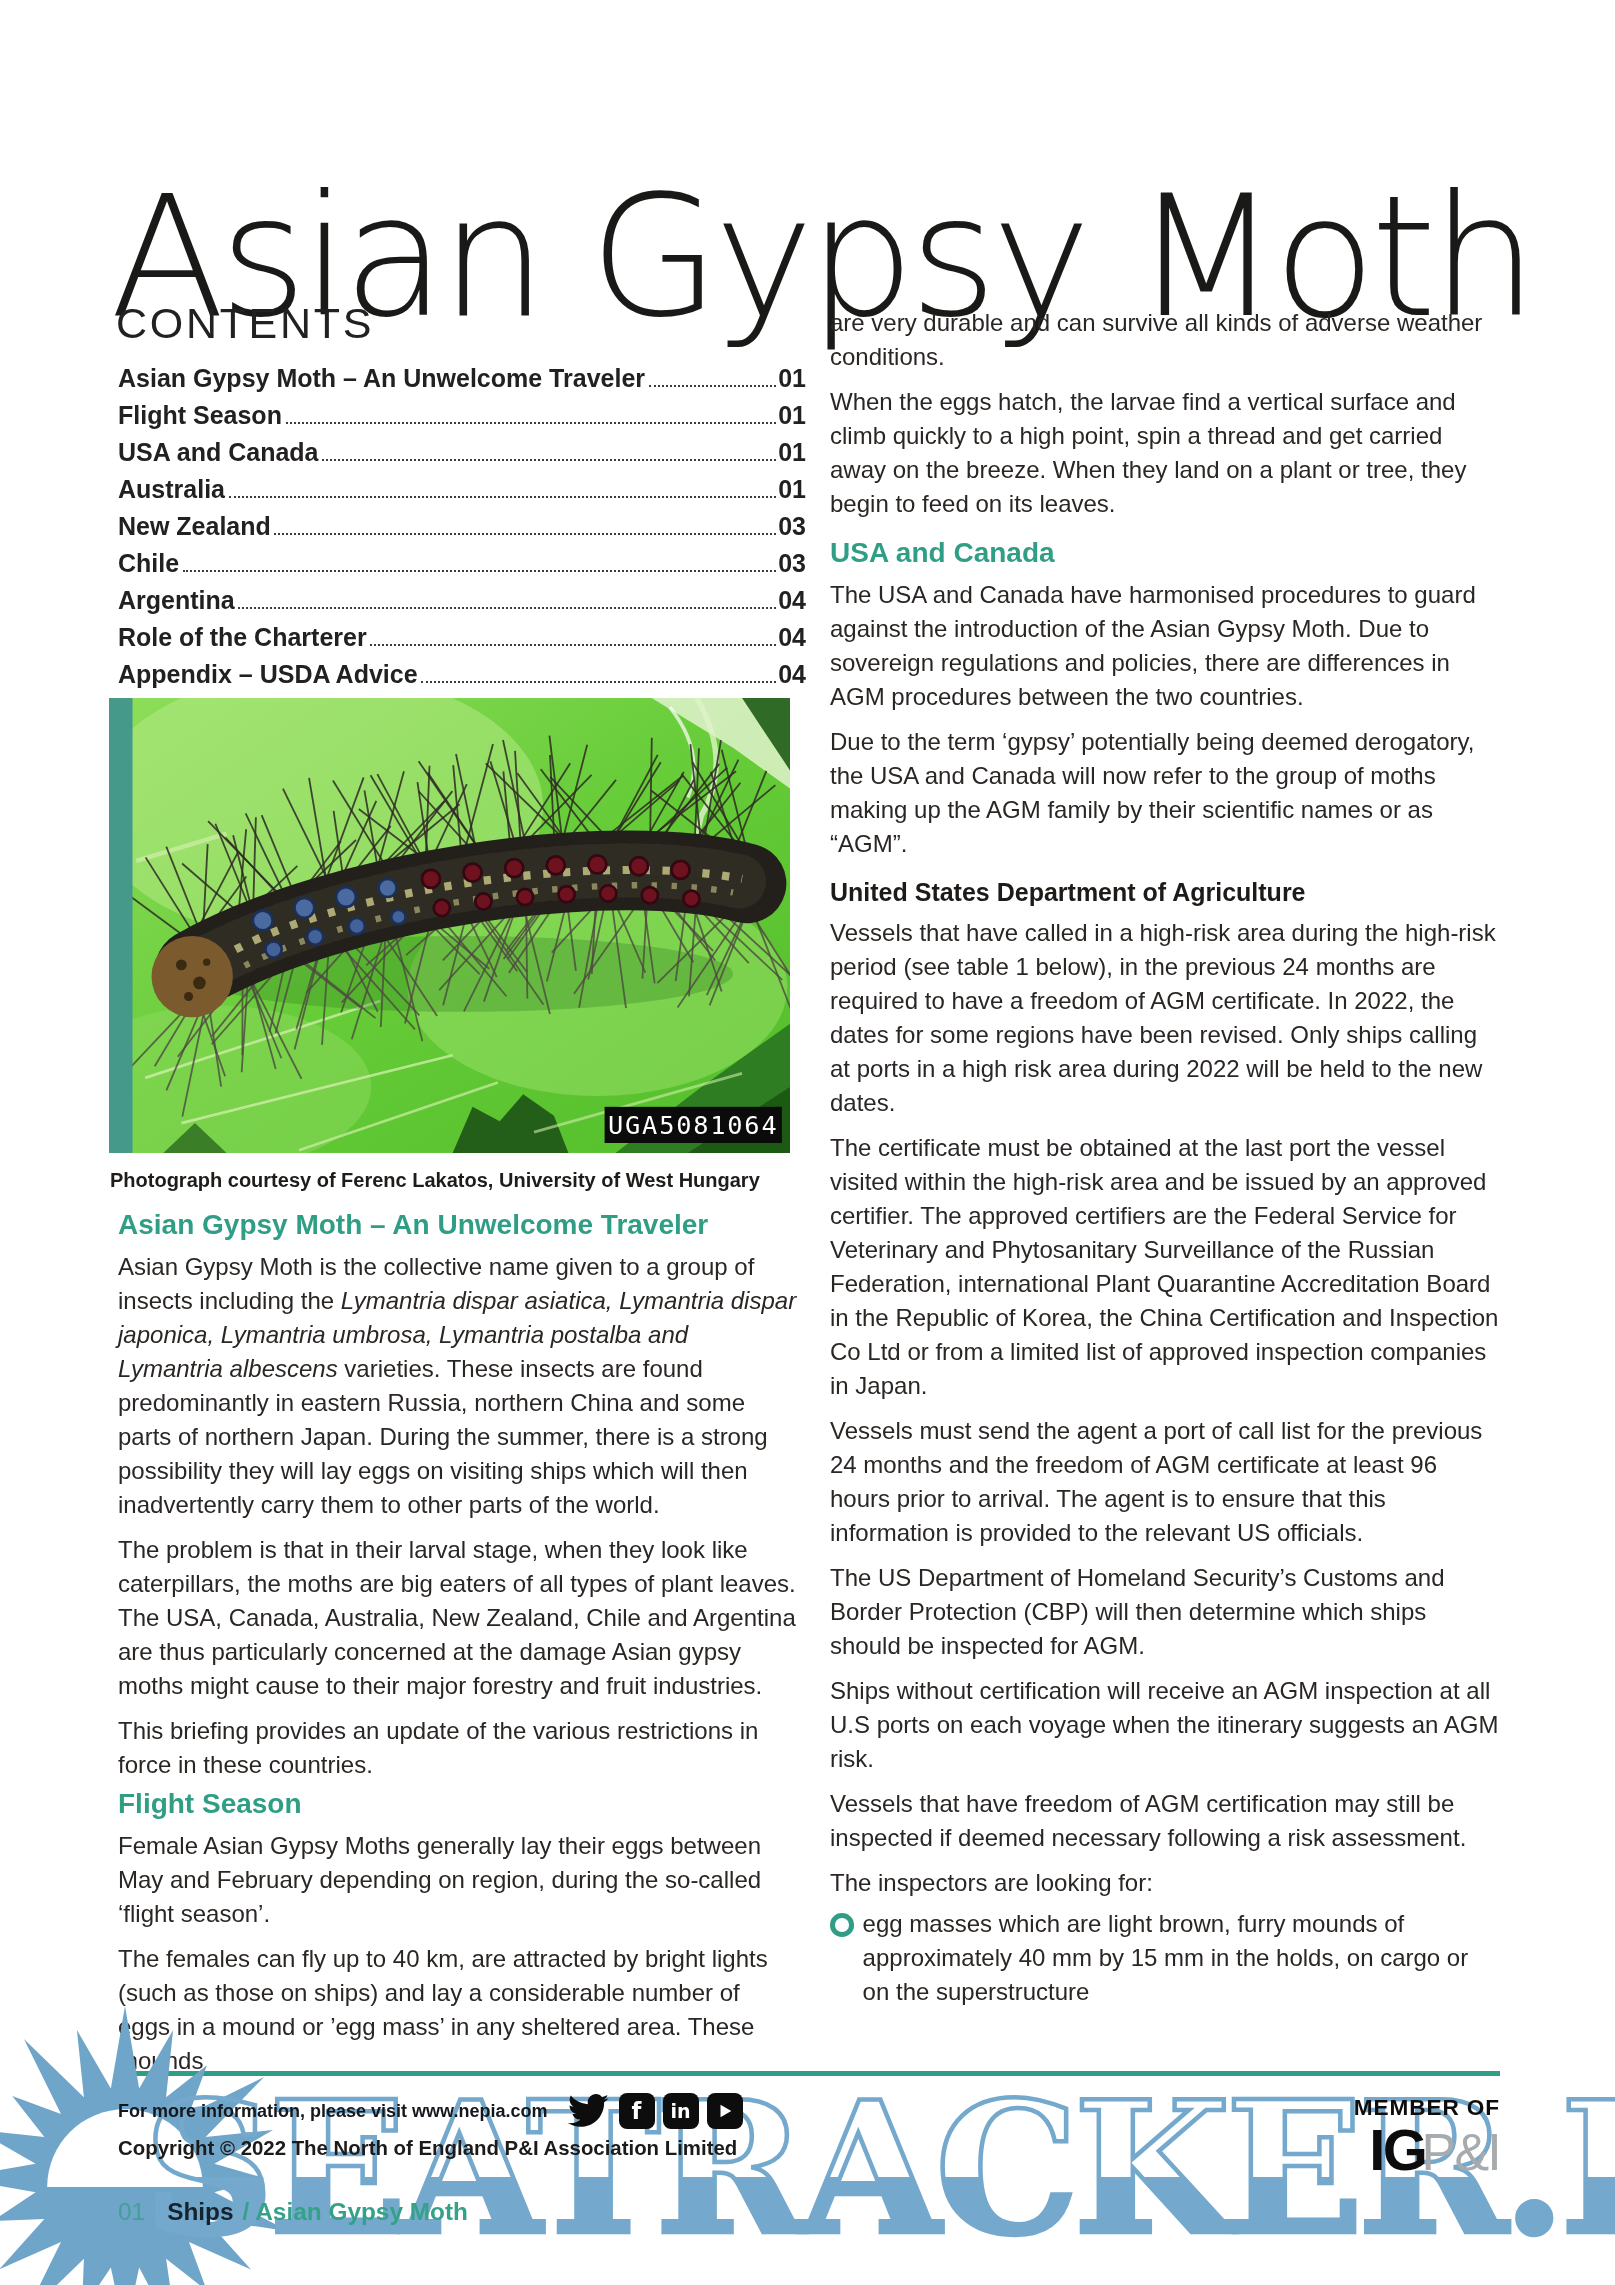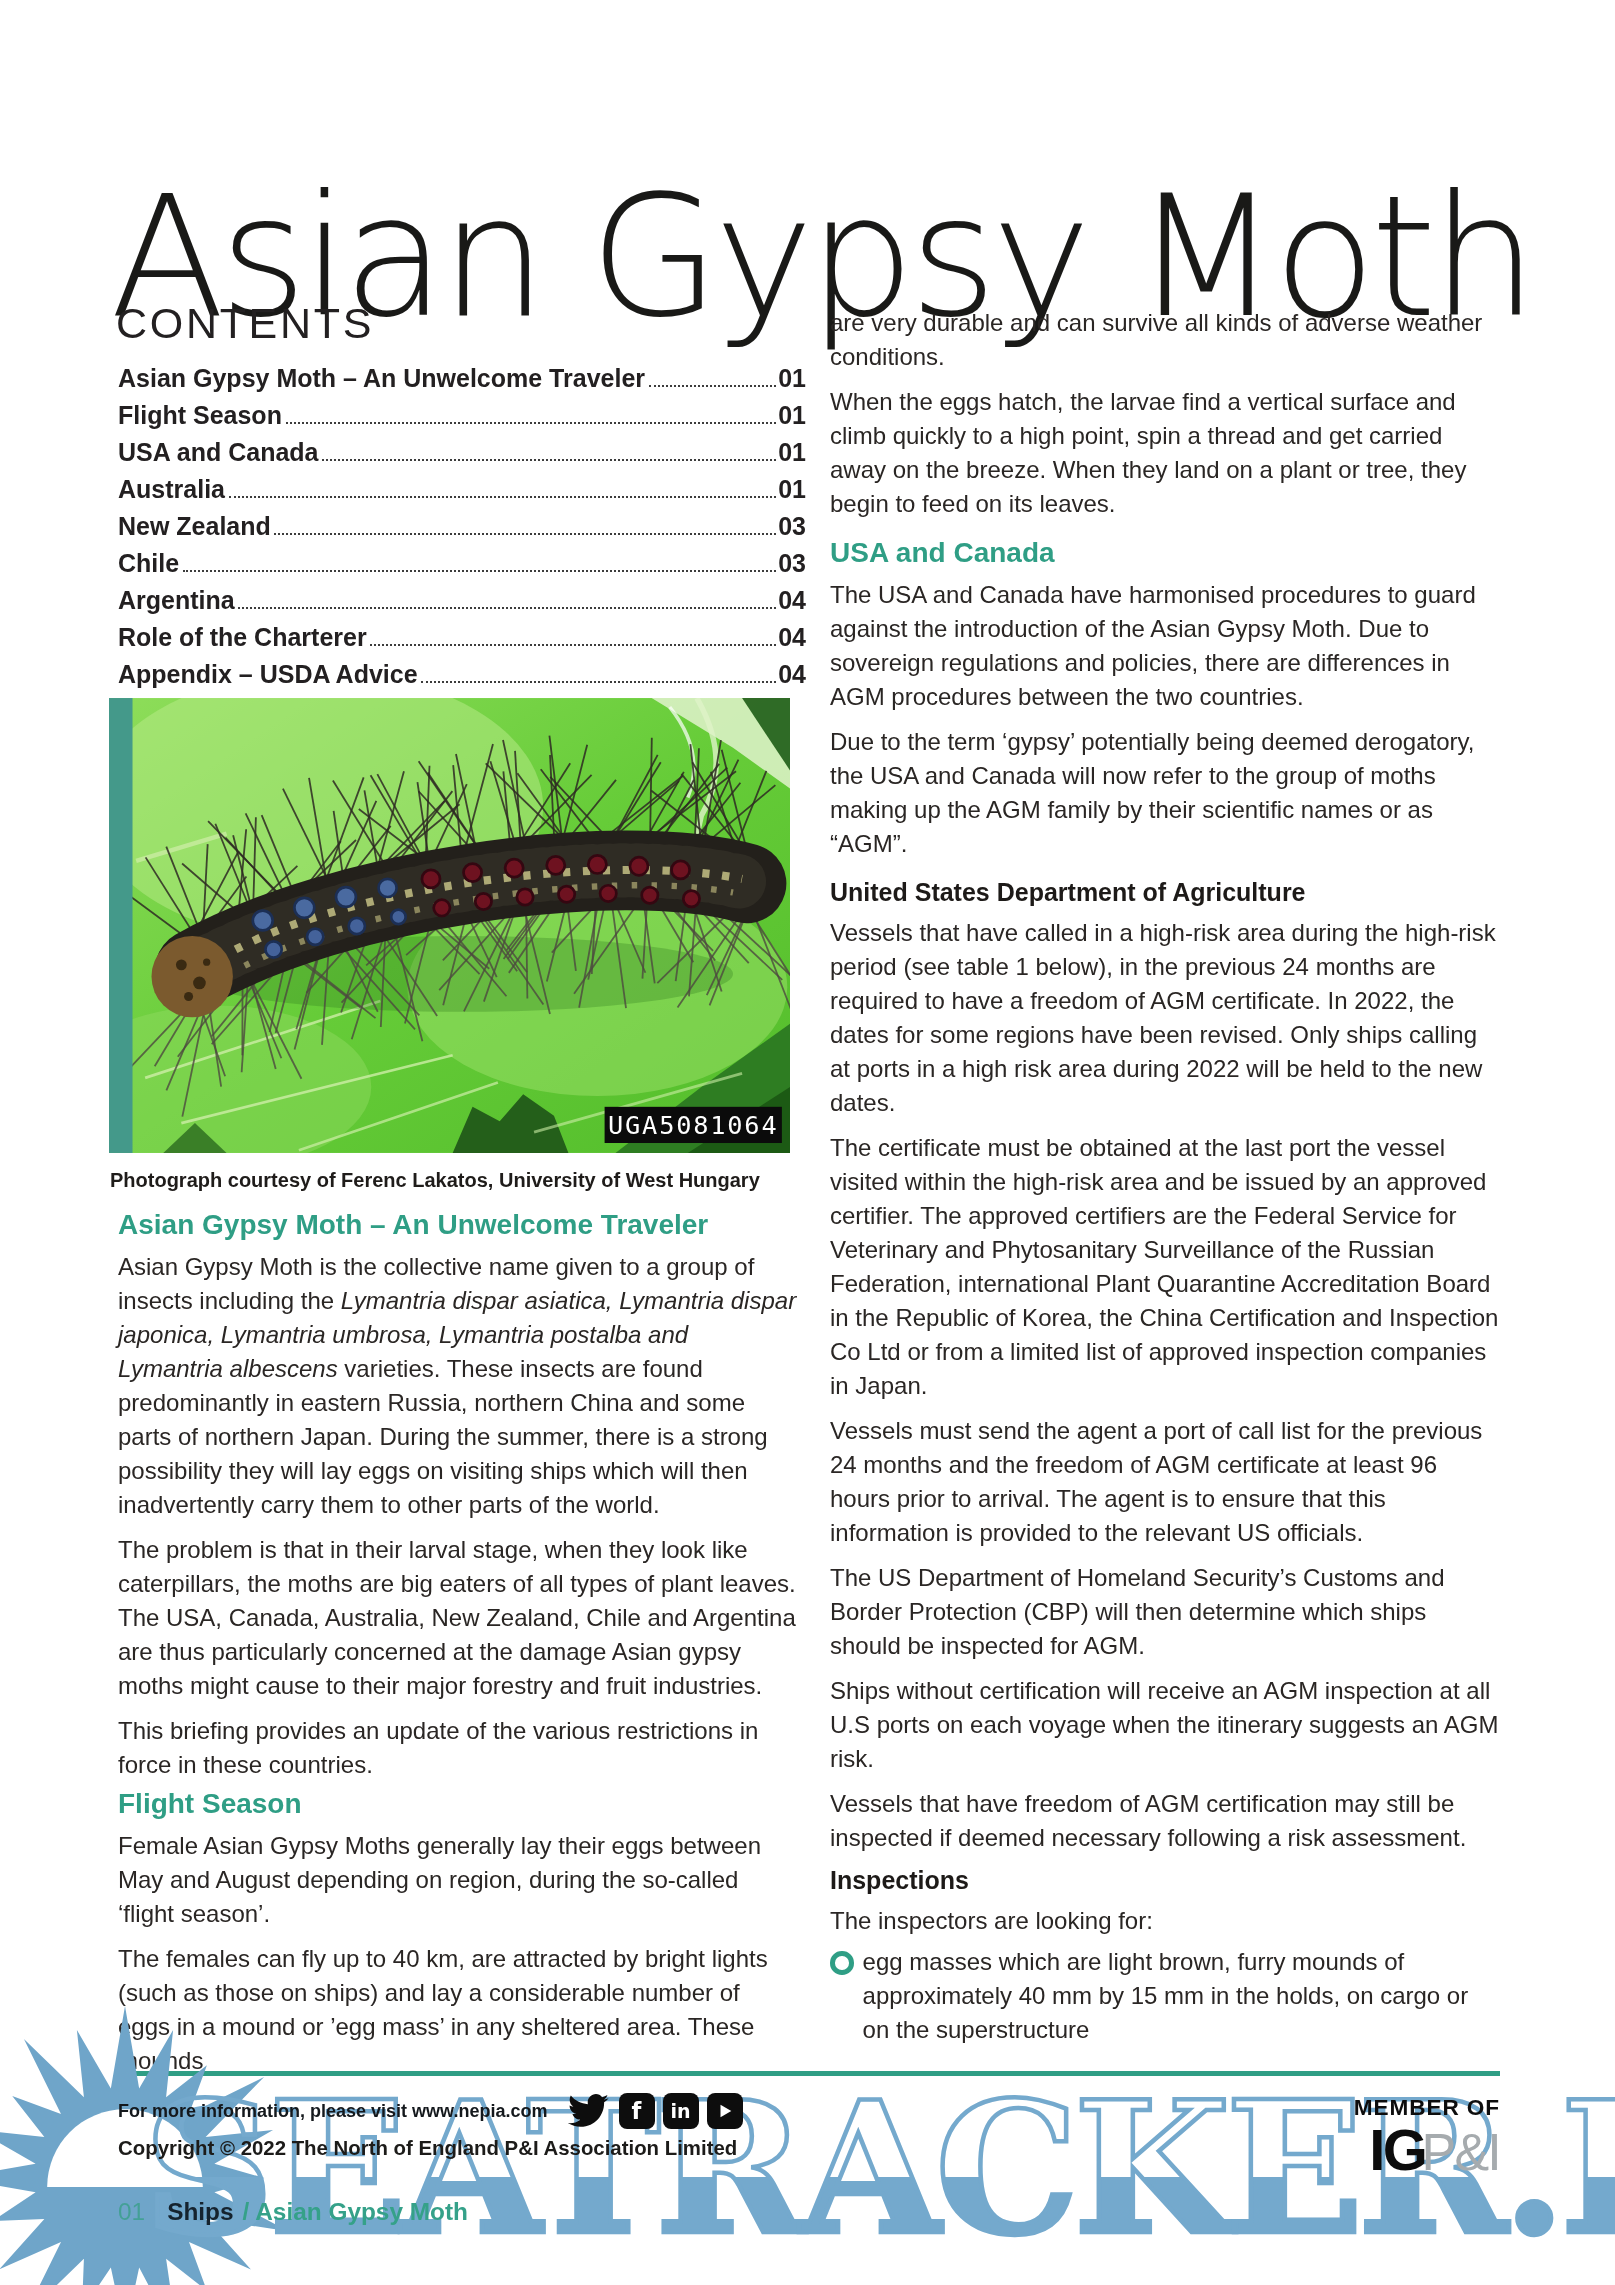--- a/index.html
+++ b/index.html
@@ -352,38 +352,37 @@
 
   <h2 class="teal-head sec1-head">Asian Gypsy Moth – An Unwelcome Traveler</h2>
   <div class="col sec1-body">
     <p><span>Asian Gypsy Moth is the collective name given to a group of insects including the </span><span class="italic">Lymantria dispar asiatica, Lymantria dispar japonica, Lymantria umbrosa, Lymantria postalba and Lymantria albescens</span><span> varieties. These insects are found predominantly in eastern Russia, northern China and some parts of northern Japan. During the summer, there is a strong possibility they will lay eggs on visiting ships which will then inadvertently carry them to other parts of the world.</span></p>
     <p>The problem is that in their larval stage, when they look like caterpillars, the moths are big eaters of all types of plant leaves. The USA, Canada, Australia, New Zealand, Chile and Argentina are thus particularly concerned at the damage Asian gypsy moths might cause to their major forestry and fruit industries.</p>
     <p>This briefing provides an update of the various restrictions in force in these countries.</p>
   </div>
 
   <h2 class="teal-head sec2-head">Flight Season</h2>
   <div class="col sec2-body">
-    <p>Female Asian Gypsy Moths generally lay their eggs between May and August depending on region, during the so-called ‘flight season’.</p>
+    <p>Female Asian Gypsy Moths generally lay their eggs between May and February depending on region, during the so-called ‘flight season’.</p>
     <p>The females can fly up to 40 km, are attracted by bright lights (such as those on ships) and lay a considerable number of eggs in a mound or ’egg mass’ in any sheltered area. These mounds</p>
   </div>
 
   <div class="col col-right">
     <p>are very durable and can survive all kinds of adverse weather conditions.</p>
     <p class="mb-lg">When the eggs hatch, the larvae find a vertical surface and climb quickly to a high point, spin a thread and get carried away on the breeze. When they land on a plant or tree, they begin to feed on its leaves.</p>
     <h2 class="teal-head">USA and Canada</h2>
     <p>The USA and Canada have harmonised procedures to guard against the introduction of the Asian Gypsy Moth. Due to sovereign regulations and policies, there are differences in AGM procedures between the two countries.</p>
     <p class="mb-lg">Due to the term ‘gypsy’ potentially being deemed derogatory, the USA and Canada will now refer to the group of moths making up the AGM family by their scientific names or as “AGM”.</p>
     <h3 class="sub-head">United States Department of Agriculture</h3>
     <p>Vessels that have called in a high-risk area during the high-risk period (see table 1 below), in the previous 24 months are required to have a freedom of AGM certificate. In 2022, the dates for some regions have been revised. Only ships calling at ports in a high risk area during 2022 will be held to the new dates.</p>
     <p>The certificate must be obtained at the last port the vessel visited within the high-risk area and be issued by an approved certifier. The approved certifiers are the Federal Service for Veterinary and Phytosanitary Surveillance of the Russian Federation, international Plant Quarantine Accreditation Board in the Republic of Korea, the China Certification and Inspection Co Ltd or from a limited list of approved inspection companies in Japan.</p>
     <p>Vessels must send the agent a port of call list for the previous 24 months and the freedom of AGM certificate at least 96 hours prior to arrival. The agent is to ensure that this information is provided to the relevant US officials.</p>
     <p>The US Department of Homeland Security’s Customs and Border Protection (CBP) will then determine which ships should be inspected for AGM.</p>
     <p>Ships without certification will receive an AGM inspection at all U.S ports on each voyage when the itinerary suggests an AGM risk.</p>
     <p>Vessels that have freedom of AGM certification may still be inspected if deemed necessary following a risk assessment.</p>
-    <h3 class="sub-head">Inspections</h3>
     <p style="margin-bottom:7.2px">The inspectors are looking for:</p>
     <div class="bullet-row">
       <span class="bullet-dot"></span>
       <p>egg masses which are light brown, furry mounds of approximately 40 mm by 15 mm in the holds, on cargo or on the superstructure</p>
     </div>
   </div>
 
   <div class="rule"></div>
 
   <div class="footer-info">

